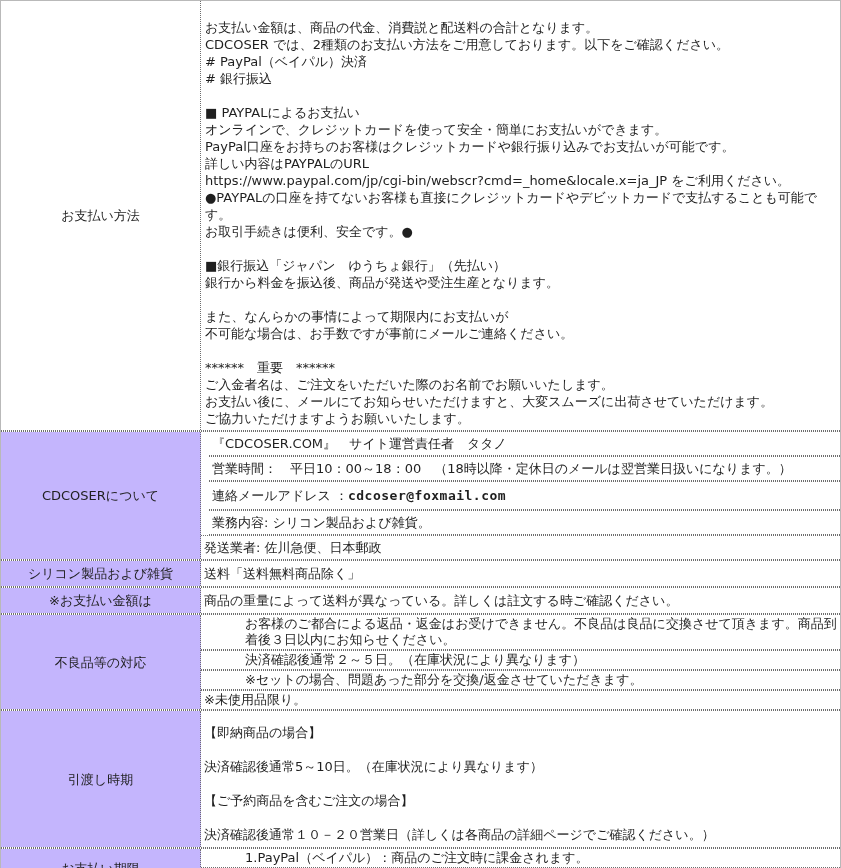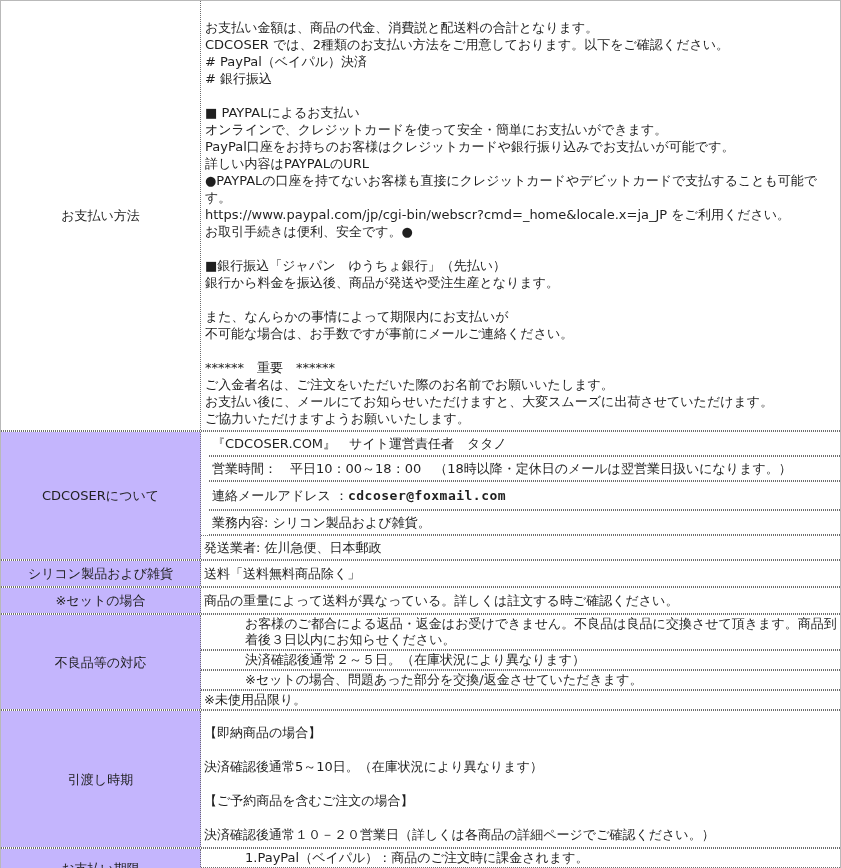--- a/index.html
+++ b/index.html
@@ -77,22 +77,22 @@
       <div class="cell-content pad-main">
           <div class="line">お支払い金額は、商品の代金、消費説と配送料の合計となります。</div>
           <div class="line">CDCOSER では、2種類のお支払い方法をご用意しております。以下をご確認ください。</div>
           <div class="line"># PayPal（ベイパル）決済</div>
           <div class="line"># 銀行振込</div>
           <div class="line">&nbsp;</div>
           <div class="line">■ PAYPALによるお支払い</div>
           <div class="line">オンラインで、クレジットカードを使って安全・簡単にお支払いができます。</div>
           <div class="line">PayPal口座をお持ちのお客様はクレジットカードや銀行振り込みでお支払いが可能です。</div>
           <div class="line">詳しい内容はPAYPALのURL</div>
+          <div class="line">https://www.paypal.com/jp/cgi-bin/webscr?cmd=_home&amp;locale.x=ja_JP をご利用ください。</div>
           <div class="line">●PAYPALの口座を持てないお客様も直接にクレジットカードやデビットカードで支払することも可能です。</div>
-          <div class="line">https://www.paypal.com/jp/cgi-bin/webscr?cmd=_home&amp;locale.x=ja_JP をご利用ください。</div>
           <div class="line">お取引手続きは便利、安全です。●</div>
           <div class="line">&nbsp;</div>
           <div class="line">■銀行振込「ジャパン　ゆうちょ銀行」（先払い）</div>
           <div class="line">銀行から料金を振込後、商品が発送や受注生産となります。</div>
           <div class="line">&nbsp;</div>
           <div class="line">また、なんらかの事情によって期限内にお支払いが</div>
           <div class="line">不可能な場合は、お手数ですが事前にメールご連絡ください。</div>
           <div class="line">&nbsp;</div>
           <div class="line">******　重要　******</div>
           <div class="line">ご入金者名は、ご注文をいただいた際のお名前でお願いいたします。</div>
@@ -111,21 +111,21 @@
         <div class="about-sub">発送業者: 佐川急便、日本郵政</div>
       </div>
     </div>
 
     <div class="trow">
       <div class="cell-label cream">シリコン製品および雑貨</div>
       <div class="cell-content pad-row">送料「送料無料商品除く」</div>
     </div>
 
     <div class="trow">
-      <div class="cell-label cream">※セットの場合</div>
+      <div class="cell-label cream">※お支払い金額は</div>
       <div class="cell-content pad-row">商品の重量によって送料が異なっている。詳しくは註文する時ご確認ください。</div>
     </div>
 
     <div class="trow">
       <div class="cell-label cream">不良品等の対応</div>
       <div class="cell-content">
           <div class="subrow">お客様のご都合による返品・返金はお受けできません。不良品は良品に交換させて頂きます。商品到着後３日以内にお知らせください。</div>
           <div class="subrow">決済確認後通常２～５日。（在庫状況により異なります）</div>
           <div class="subrow">※セットの場合、問題あった部分を交換/返金させていただきます。</div>
           <div class="subrow">※未使用品限り。</div>

